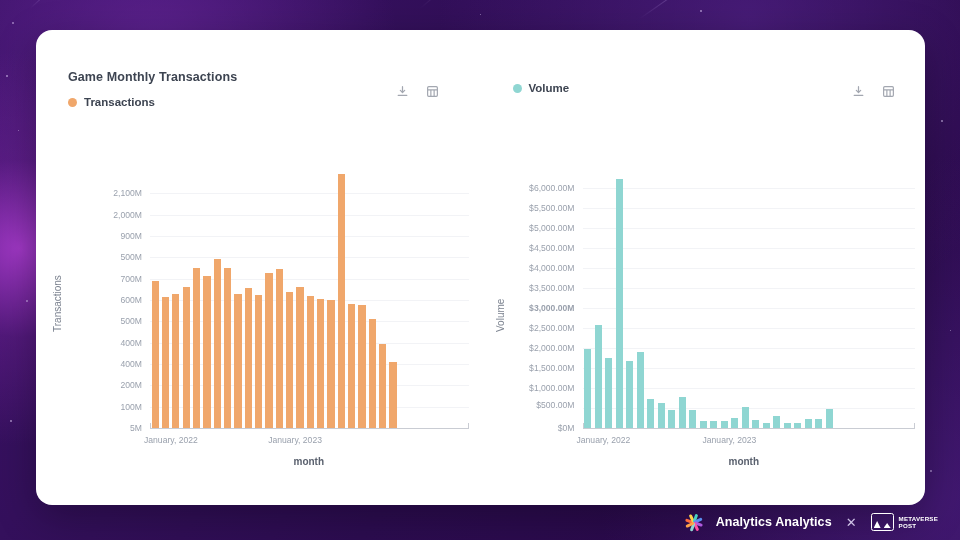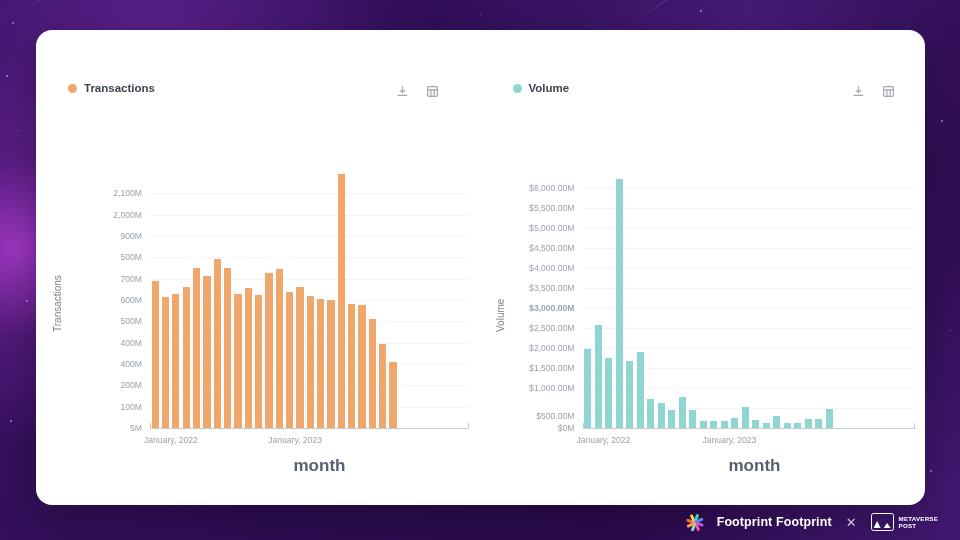--- a/index.html
+++ b/index.html
@@ -36,21 +36,21 @@
   .tools{position:absolute;top:55px;display:flex;gap:17px;align-items:center;}
   .tool-ic{width:13px;height:13px;opacity:.62;cursor:pointer;display:block;}
   
   .plot{position:absolute;}
   .ytick{position:absolute;right:0;transform:translateY(-50%);font-size:8.6px;color:#9aa1ad;white-space:nowrap;text-align:right;}
   .gridline{position:absolute;left:0;right:0;height:1px;background:rgba(232,234,238,.55);}
   .axis-x{position:absolute;left:0;right:0;bottom:0;height:1px;background:#c9ccd3;}
   .axis-cap{position:absolute;width:1px;height:5px;background:#c9ccd3;bottom:0;}
   .bar{position:absolute;bottom:0;border-radius:0;}
   .xlab{position:absolute;font-size:8.6px;color:#9aa1ad;white-space:nowrap;}
-  .axis-name-x{position:absolute;font-size:17px;font-weight:bold;color:#5a616e;}
+  .axis-name-x{position:absolute;font-size:10px;font-weight:bold;color:#5a616e;}
   .axis-name-y{position:absolute;font-size:10px;color:#7b828f;
       transform:rotate(-90deg);transform-origin:left top;white-space:nowrap;}
   
   #footer{position:absolute;left:0;right:0;bottom:0;height:36px;
      display:flex;align-items:center;justify-content:flex-end;padding-right:22px;gap:11px;}
   .fp-logo{width:19px;height:19px;position:relative;}
   .fp-pet{position:absolute;left:8px;top:8px;width:9px;height:3.4px;border-radius:2px;transform-origin:0% 50%;}
   .fp-name{color:#fff;font-size:12.5px;font-weight:bold;letter-spacing:.1px;}
   .fx{color:#cfc3e6;font-size:13px;font-weight:300;margin:0 3px;}
   .mp{display:flex;align-items:center;gap:5px;}
@@ -80,20 +80,21 @@
     <div class="spark" style="left: 950px; top: 330px; width: 1.4px; height: 1.4px;"></div>
     <div class="spark" style="left: 930px; top: 470px; width: 1.8px; height: 1.8px;"></div>
     <div class="spark" style="left: 480px; top: 14px; width: 1.4px; height: 1.4px;"></div>
     <div class="spark" style="left: 700px; top: 10px; width: 1.6px; height: 1.6px;"></div>
   </div>
 
 <div id="card">
 
   <div class="panel">
     <div class="panel-head">
+      <div class="chart-title">Game Monthly Transactions</div>
       <div class="legend">
         <span class="legend-dot" style="background: rgb(240, 167, 107);"></span>
         <span class="legend-label">Transactions</span>
       </div>
     </div>
     <div class="tools" style="right:42px;">
       <svg class="tool-ic" viewBox="0 0 24 24">
         <path d="M12 3v10M12 14l-4-4M12 14l4-4" stroke="#6b7280" stroke-width="2.3" fill="none" stroke-linecap="round" stroke-linejoin="round"></path>
         <path d="M4 19h16" stroke="#6b7280" stroke-width="2.3" stroke-linecap="round"></path>
       </svg>
@@ -173,21 +174,21 @@
         <path d="M4 19h16" stroke="#6b7280" stroke-width="2.3" stroke-linecap="round"></path>
       </svg>
       <svg class="tool-ic" viewBox="0 0 24 24">
         <rect x="3" y="3" width="18" height="18" rx="2" stroke="#6b7280" stroke-width="2.2" fill="none"></rect>
         <path d="M3 9h18M9 9v12M15 9v12" stroke="#6b7280" stroke-width="2.2" fill="none"></path>
       </svg>
     </div>
     <div class="plot" style="left: 0px; right: 0px; top: 130px; height: 274px;">
         <div class="ytick" style="top: 268px; width: 94px; left: 0px;">$0M</div>
         <div class="gridline" style="top: 248px; left: 102px; right: 10px;"></div>
-        <div class="ytick" style="top: 256px; width: 94px; left: 0px;">$500.00M</div>
+        <div class="ytick" style="top: 245px; width: 94px; left: 0px;">$500.00M</div>
         <div class="gridline" style="top: 228px; left: 102px; right: 10px;"></div>
         <div class="ytick" style="top: 228px; width: 94px; left: 0px;">$1,000.00M</div>
         <div class="gridline" style="top: 208px; left: 102px; right: 10px;"></div>
         <div class="ytick" style="top: 208px; width: 94px; left: 0px;">$1,500.00M</div>
         <div class="gridline" style="top: 188px; left: 102px; right: 10px;"></div>
         <div class="ytick" style="top: 188px; width: 94px; left: 0px;">$2,000.00M</div>
         <div class="gridline" style="top: 168px; left: 102px; right: 10px;"></div>
         <div class="ytick" style="top: 168px; width: 94px; left: 0px;">$2,500.00M</div>
         <div class="gridline" style="top: 148px; left: 102px; right: 10px;"></div>
         <div class="ytick" style="top: 148px; width: 94px; left: 0px; font-weight: bold;">$3,000.00M</div>
@@ -243,21 +244,21 @@
   <div class="fp-logo">
       <span class="fp-pet" style="background: rgb(255, 106, 61); transform: rotate(200deg);"></span>
       <span class="fp-pet" style="background: rgb(255, 210, 74); transform: rotate(245deg);"></span>
       <span class="fp-pet" style="background: rgb(74, 210, 192); transform: rotate(290deg);"></span>
       <span class="fp-pet" style="background: rgb(90, 141, 238); transform: rotate(335deg);"></span>
       <span class="fp-pet" style="background: rgb(176, 90, 224); transform: rotate(380deg);"></span>
       <span class="fp-pet" style="background: rgb(255, 79, 163); transform: rotate(425deg);"></span>
       <span class="fp-pet" style="background: rgb(143, 214, 210); transform: rotate(470deg);"></span>
       <span class="fp-pet" style="background: rgb(255, 162, 74); transform: rotate(515deg);"></span>
     </div>
-  <span class="fp-name">Footprint Footprint</span>
+  <span class="fp-name">Analytics Analytics</span>
   <span class="fx">✕</span>
   <div class="mp">
     <div class="mp-badge"></div>
     <div class="mp-txt">
       <div>METAVERSE</div>
       <div>POST</div>
     </div>
   </div>
 </div>
 

